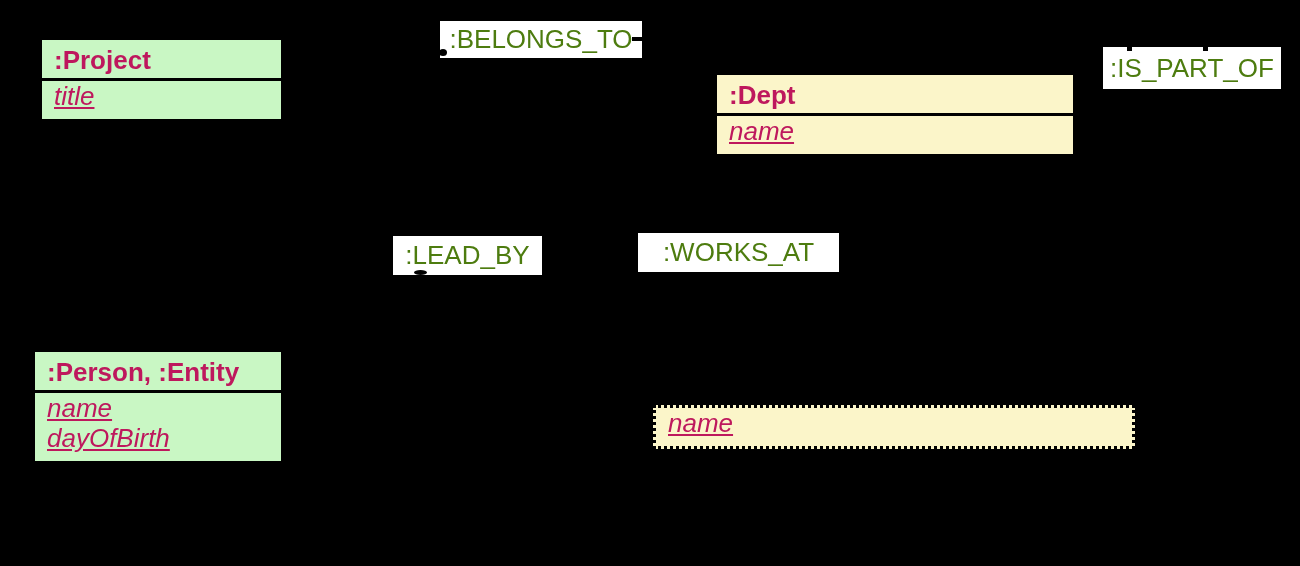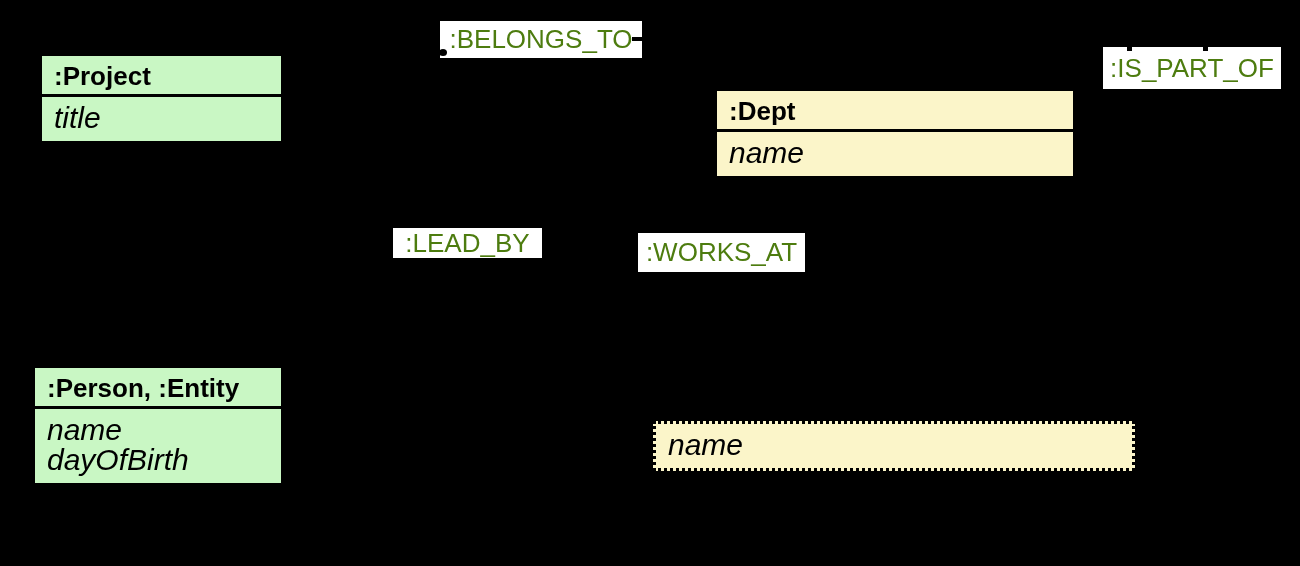--- a/index.html
+++ b/index.html
@@ -13,40 +13,40 @@
     width: 1300px;
     height: 566px;
     background: #000000;
     overflow: hidden;
   }
   
   .node {
     position: absolute;
     box-sizing: border-box;
     border: 2px solid #000000;
-    color: #000000;
-    margin-top: 16px;
+    color: #be185d;
   }
   .node.green  { background: #C9F7C4; }
   .node.yellow { background: #FBF5C9; }
   .node.dotted { border: 3px dotted #000000; }
   .node-header {
     font-weight: bold;
     font-size: 26px;
     line-height: 30px;
     padding: 5px 12px 3px 12px;
     border-bottom: 3px solid #000000;
     white-space: nowrap;
   }
   .node.dotted .node-header { border-bottom: 3px dotted #000000; }
   .node-body {
     font-style: italic;
-    font-size: 30px;
+    font-size: 26px;
     line-height: 30px;
-    padding: 6px 12px 8px 12px;
+    padding: 0 12px 8px 12px;
+    text-decoration: underline;
   }
   .attr { white-space: nowrap; }
   
   .rel {
     position: absolute;
     box-sizing: border-box;
     background: #FFFFFF;
     color: #4d7c0f;
     font-size: 26px;
     display: flex;
@@ -92,23 +92,23 @@
   <div class="node yellow dotted" style="left:653px; top:405px; width:482px;">
     <div class="node-body">
       <div class="attr">name</div>
     </div>
   </div>
 
   <div class="rel" style="left:440px; top:21px; width:202px; height:37px;">:BELONGS_TO</div>
 
   <div class="rel" style="left:1103px; top:47px; width:178px; height:42px;">:IS_PART_OF</div>
 
-  <div class="rel" style="left:393px; top:228px; width:149px; height:30px;">:LEAD_BY</div>
+  <div class="rel" style="left:393px; top:236px; width:149px; height:39px;">:LEAD_BY</div>
 
-  <div class="rel" style="left:638px; top:233px; width:167px; height:39px;">:WORKS_AT</div>
+  <div class="rel" style="left:638px; top:233px; width:201px; height:39px;">:WORKS_AT</div>
 
   <div class="frag" style="left:632px; top:37px; width:10px; height:4px;"></div>
   <div class="frag round" style="left:439px; top:49px; width:8px; height:7px;"></div>
   <div class="frag" style="left:1127px; top:47px; width:5px; height:4px;"></div>
   <div class="frag" style="left:1203px; top:47px; width:5px; height:4px;"></div>
   <div class="frag round" style="left:414px; top:270px; width:13px; height:5px;"></div>
 
 </div>
 
 </body></html>

